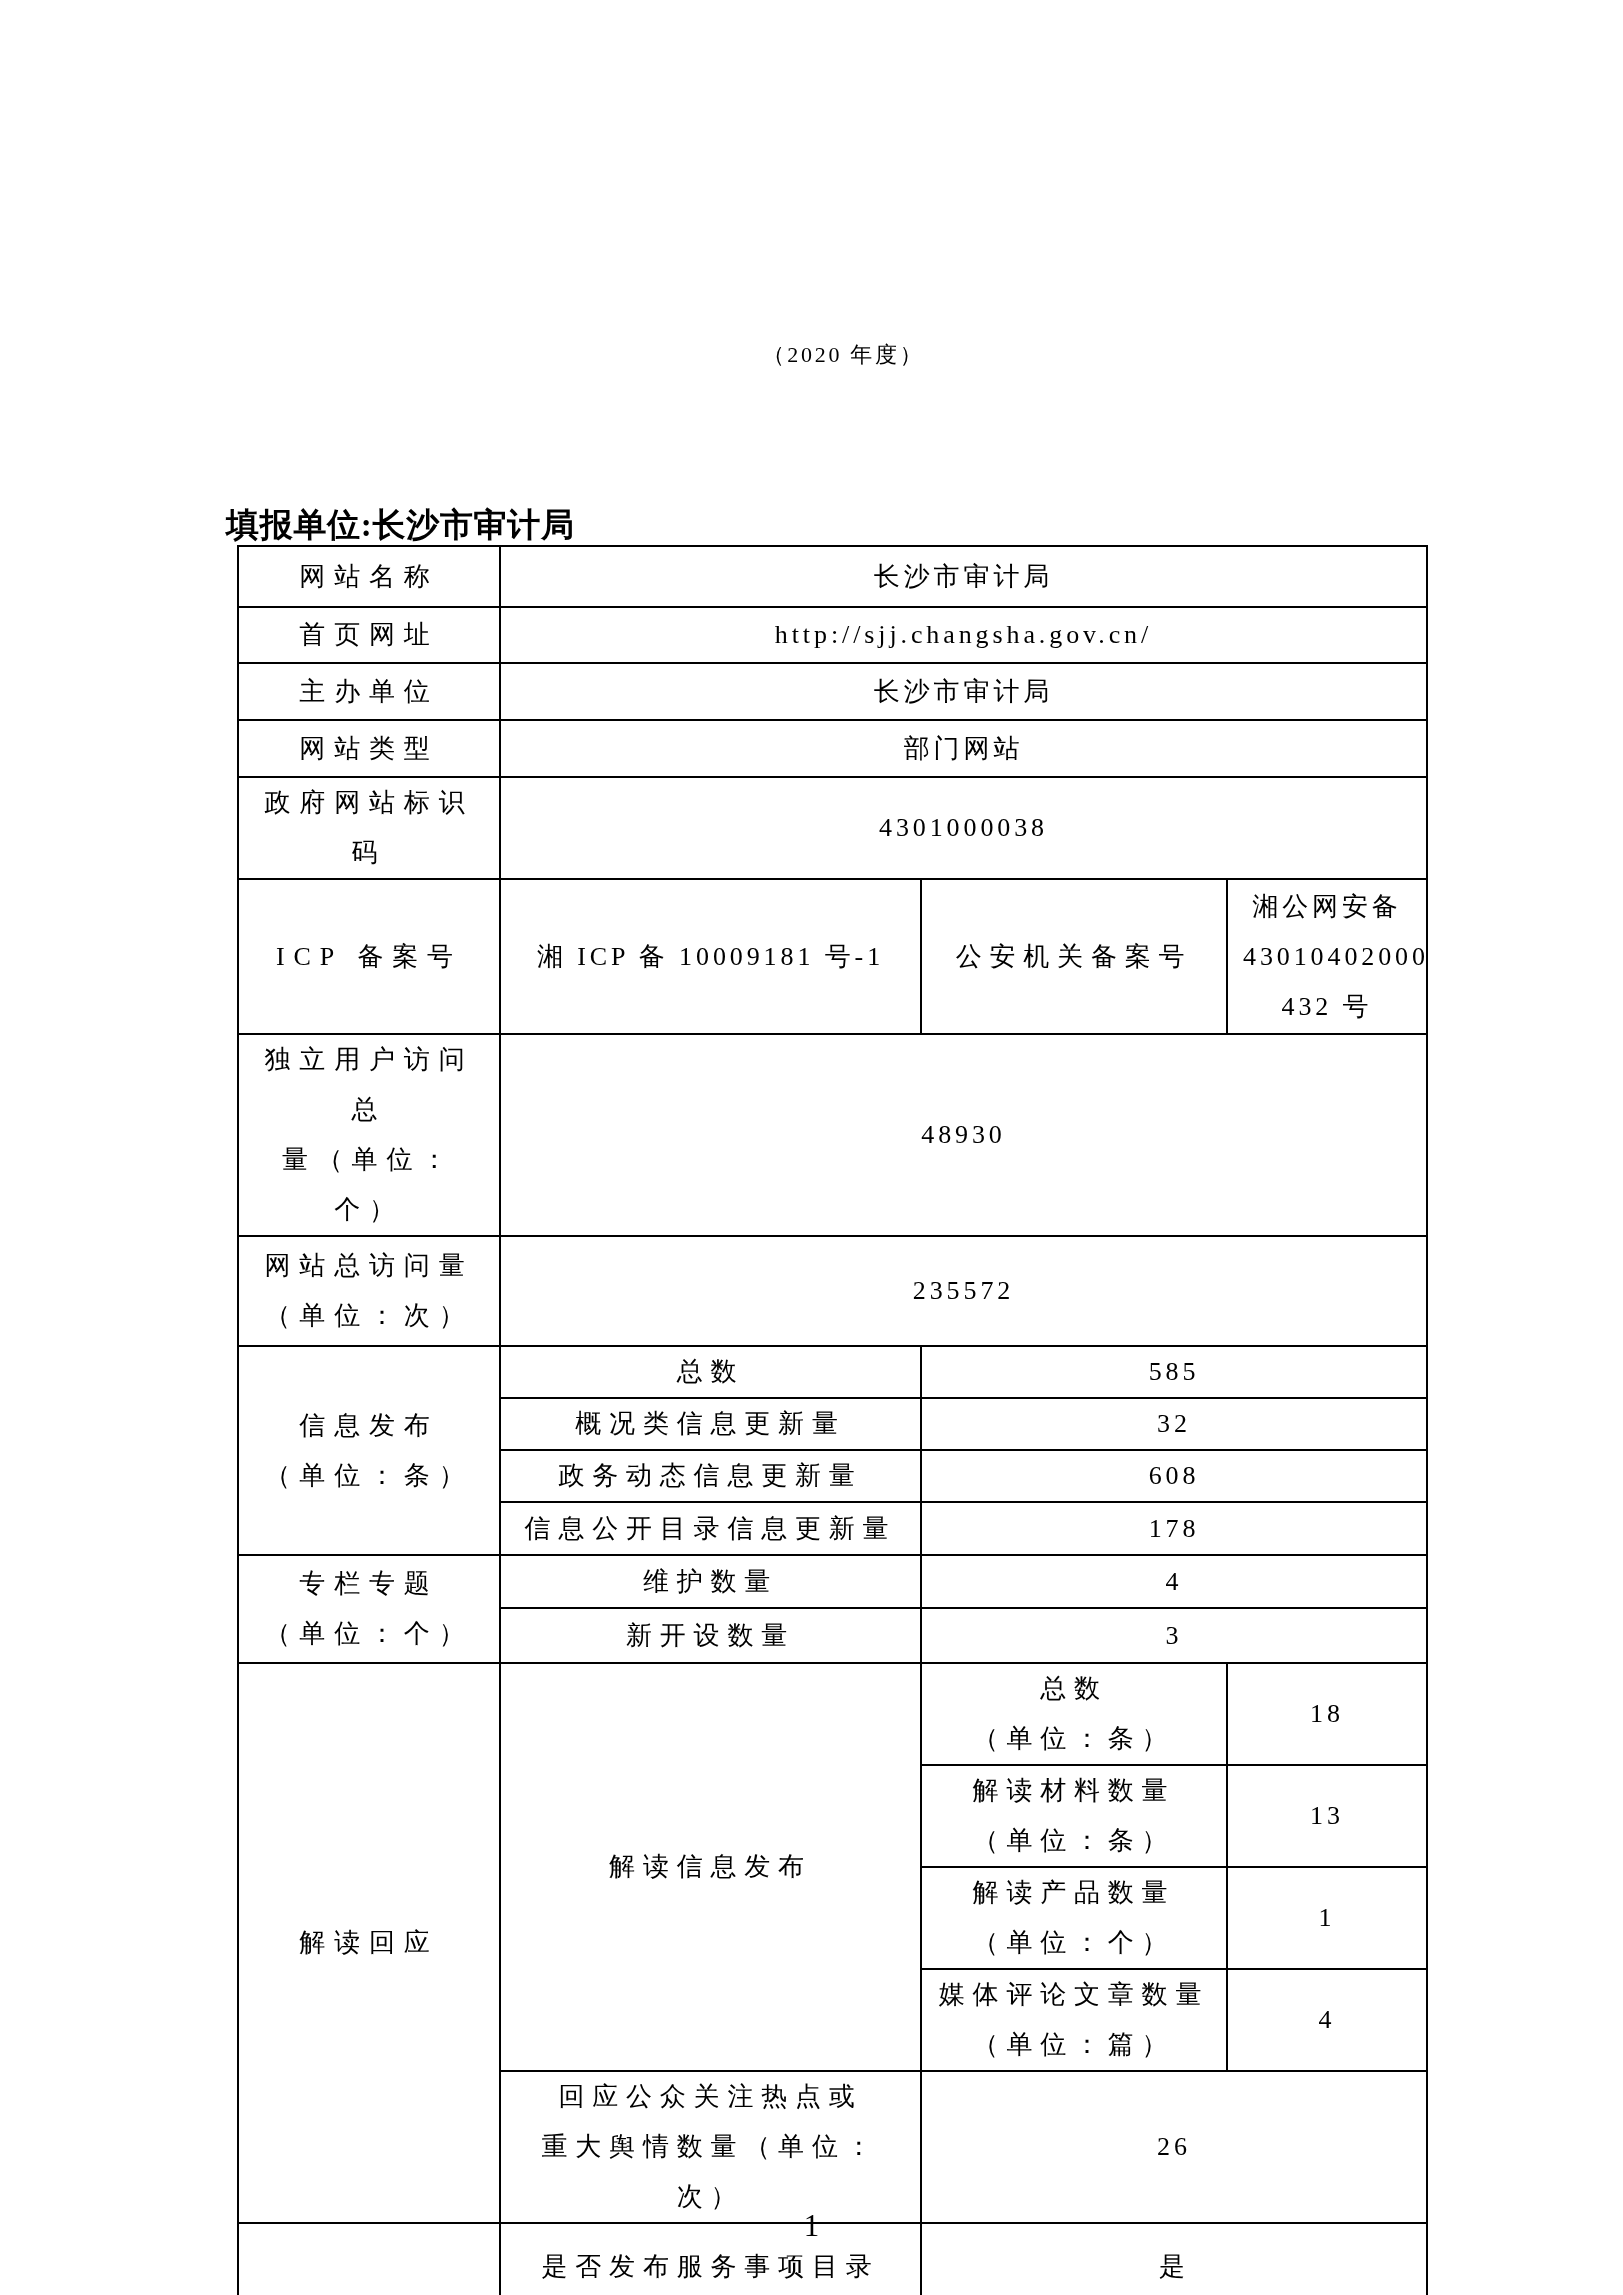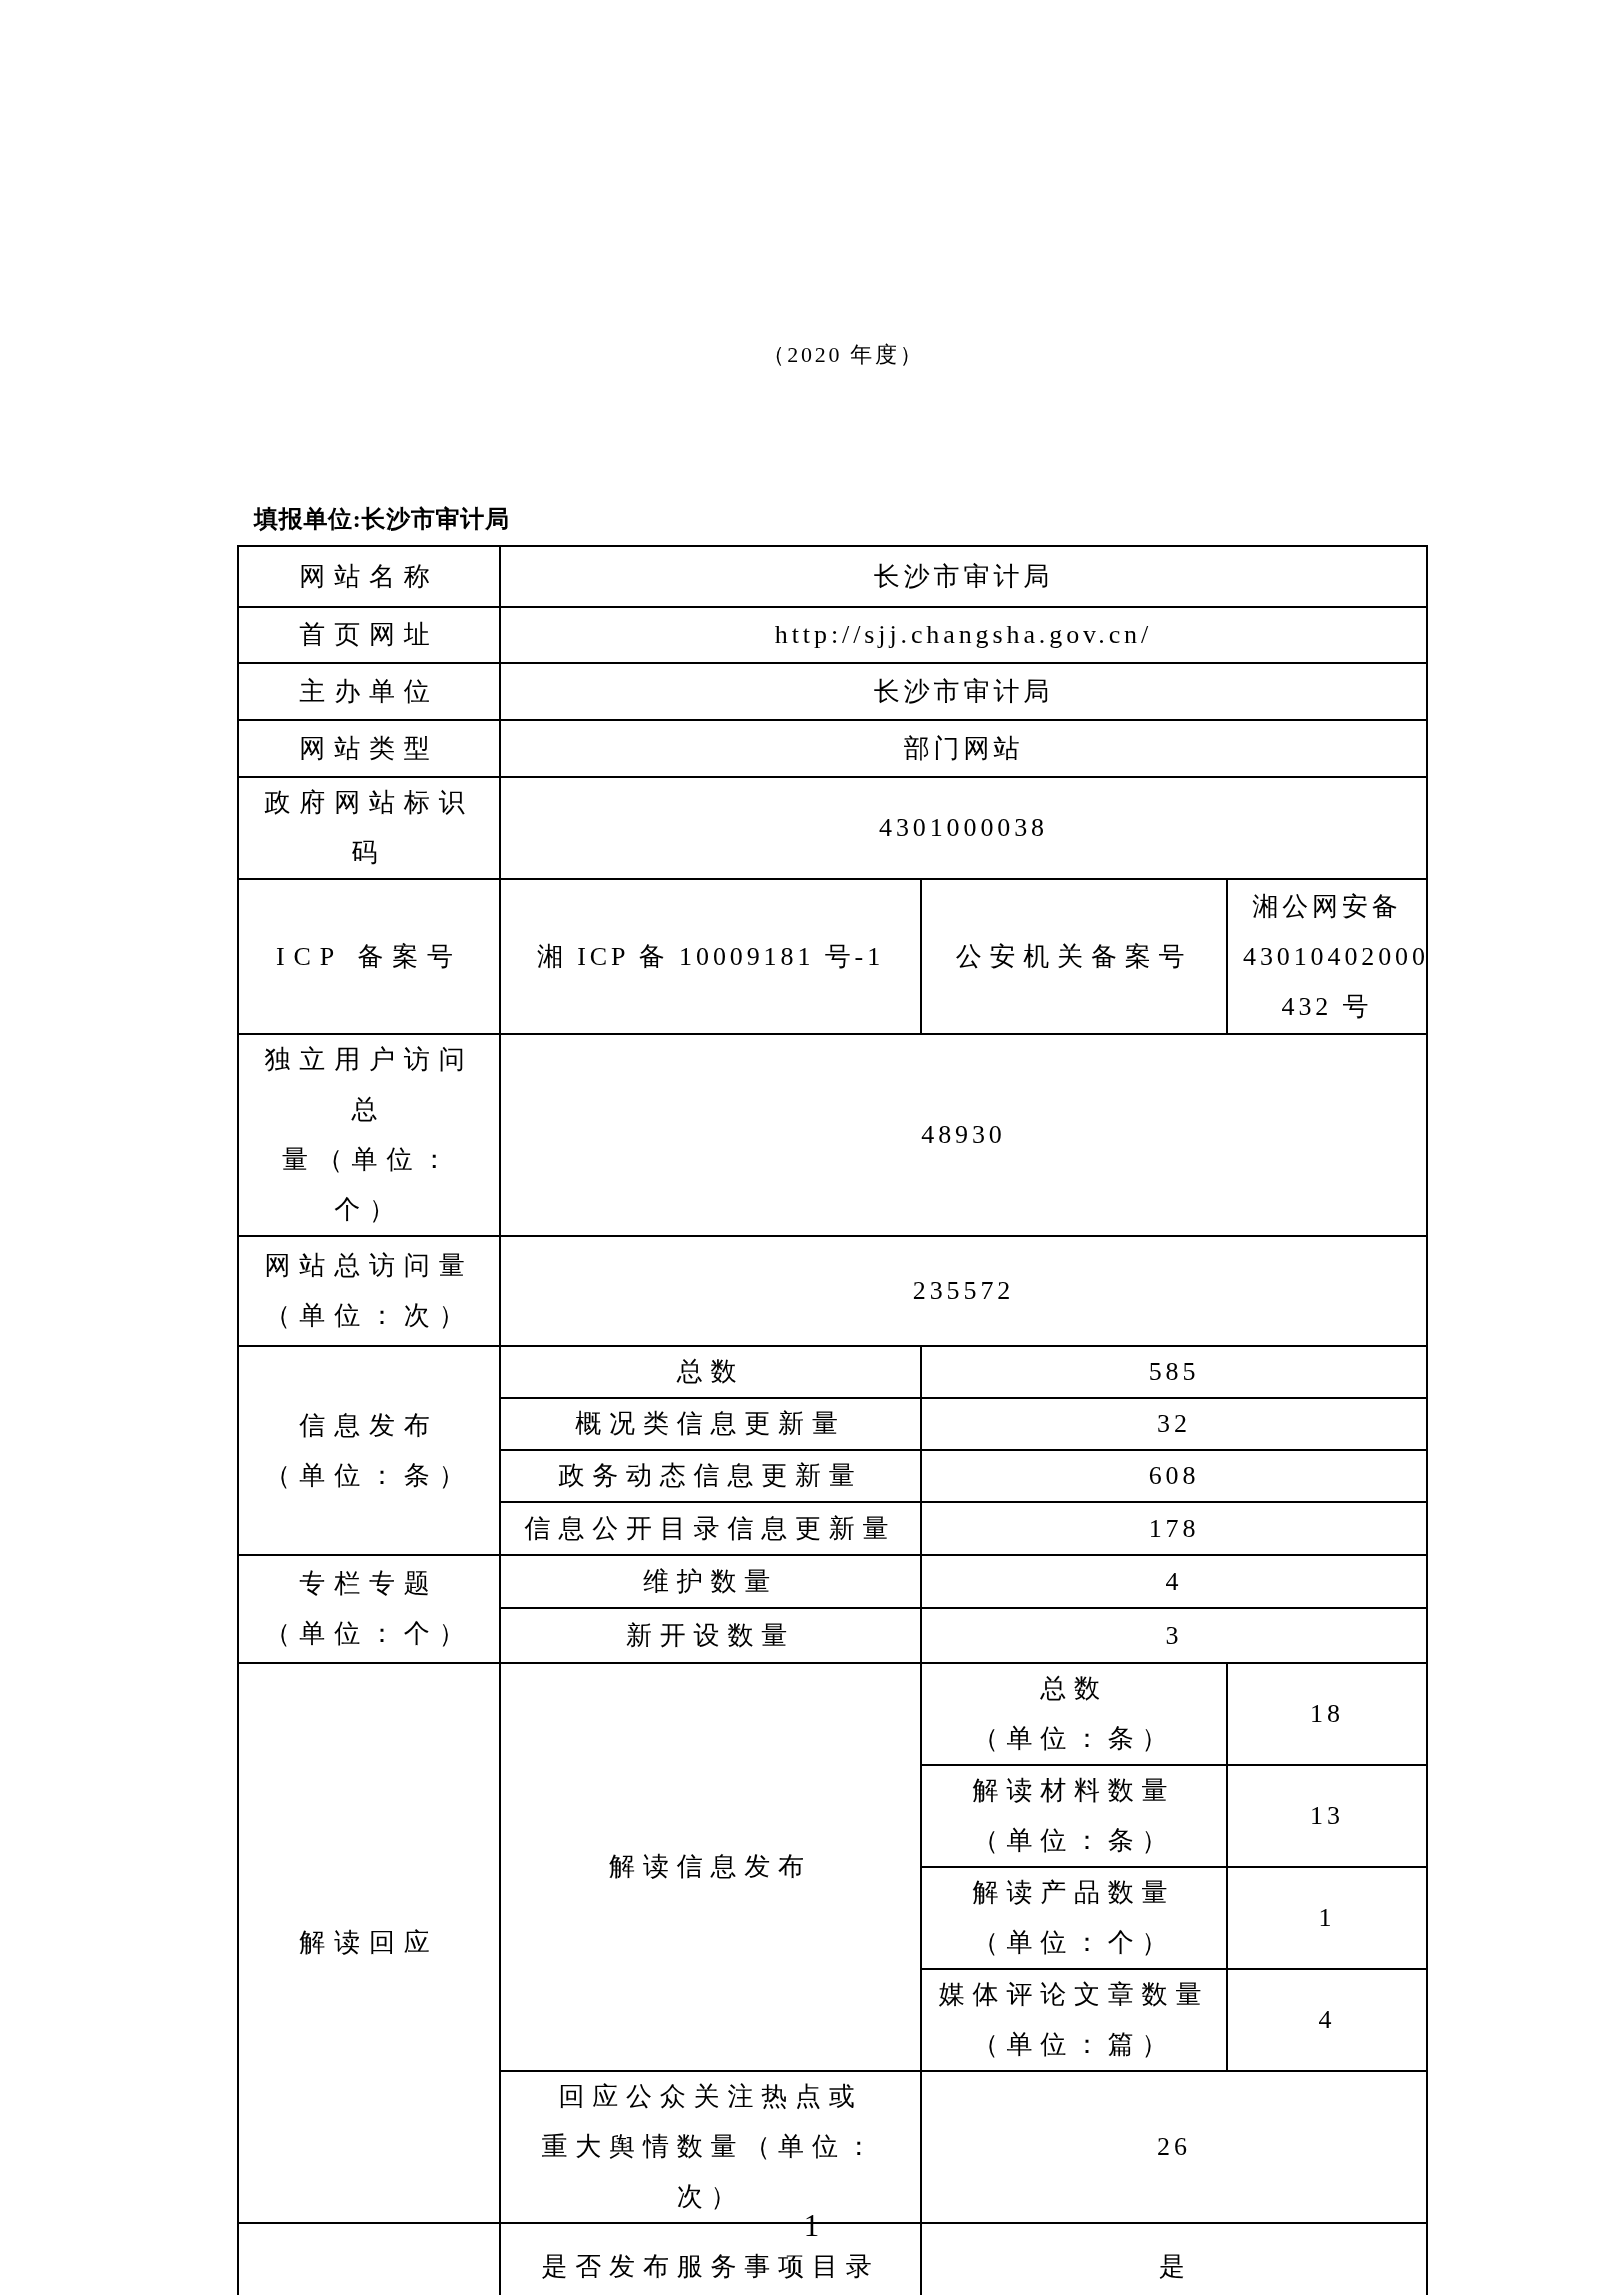--- a/index.html
+++ b/index.html
@@ -29,24 +29,23 @@
     width: 100%;
     text-align: center;
     font-size: 22px;
     letter-spacing: 2.7px;
     margin-left: 32px;
   }
   .filing {
     position: absolute;
     top: 503px;
     left: 226px;
-    font-size: 24px;
+    font-size: 33px;
     font-weight: bold;
     letter-spacing: 0.7px;
-    margin-left: 28px;
   }
   table.report {
     position: absolute;
     top: 545px;
     left: 237px;
     width: 1188px;
     border-collapse: collapse;
     table-layout: fixed;
   }
   table.report td {

